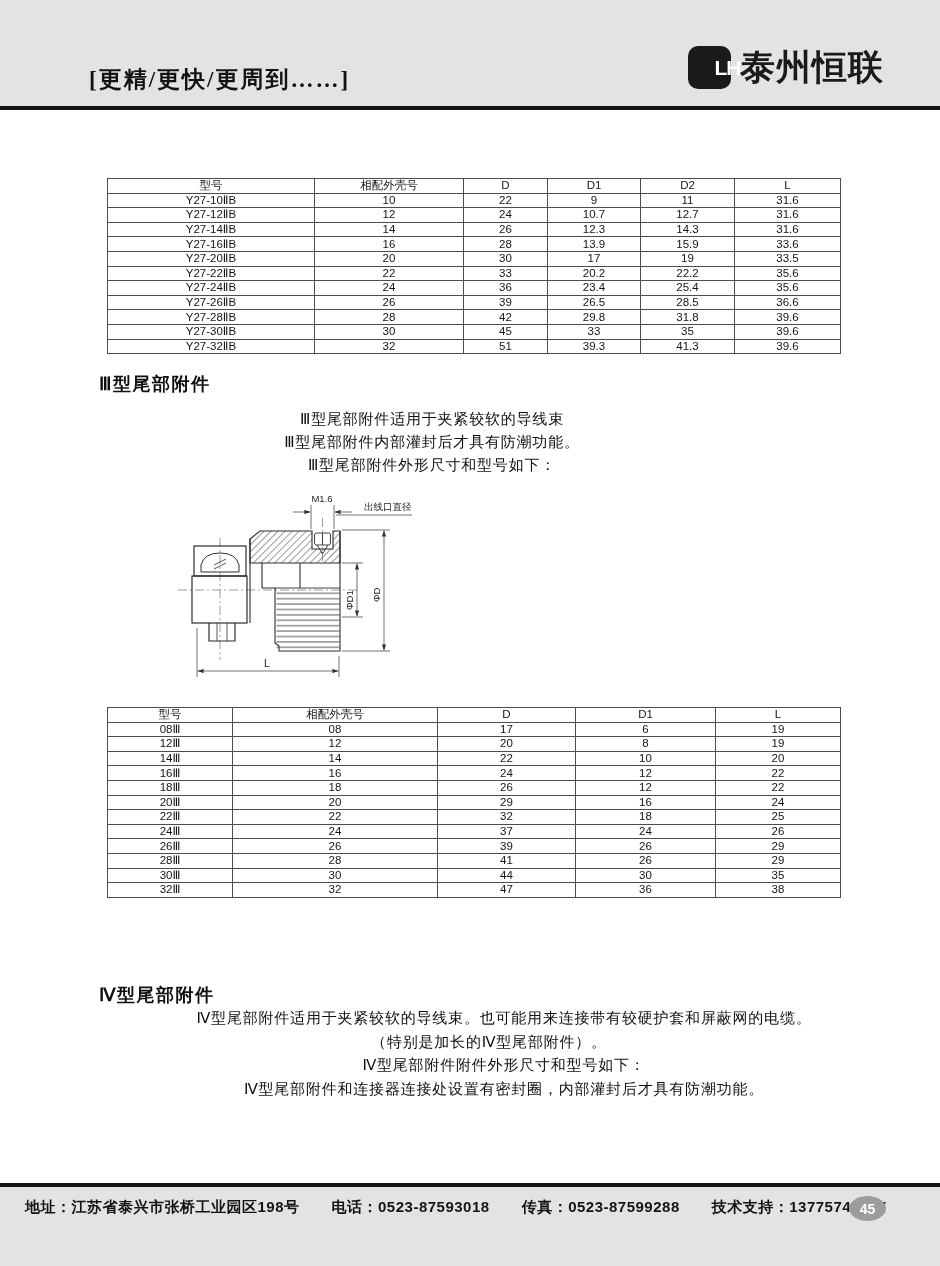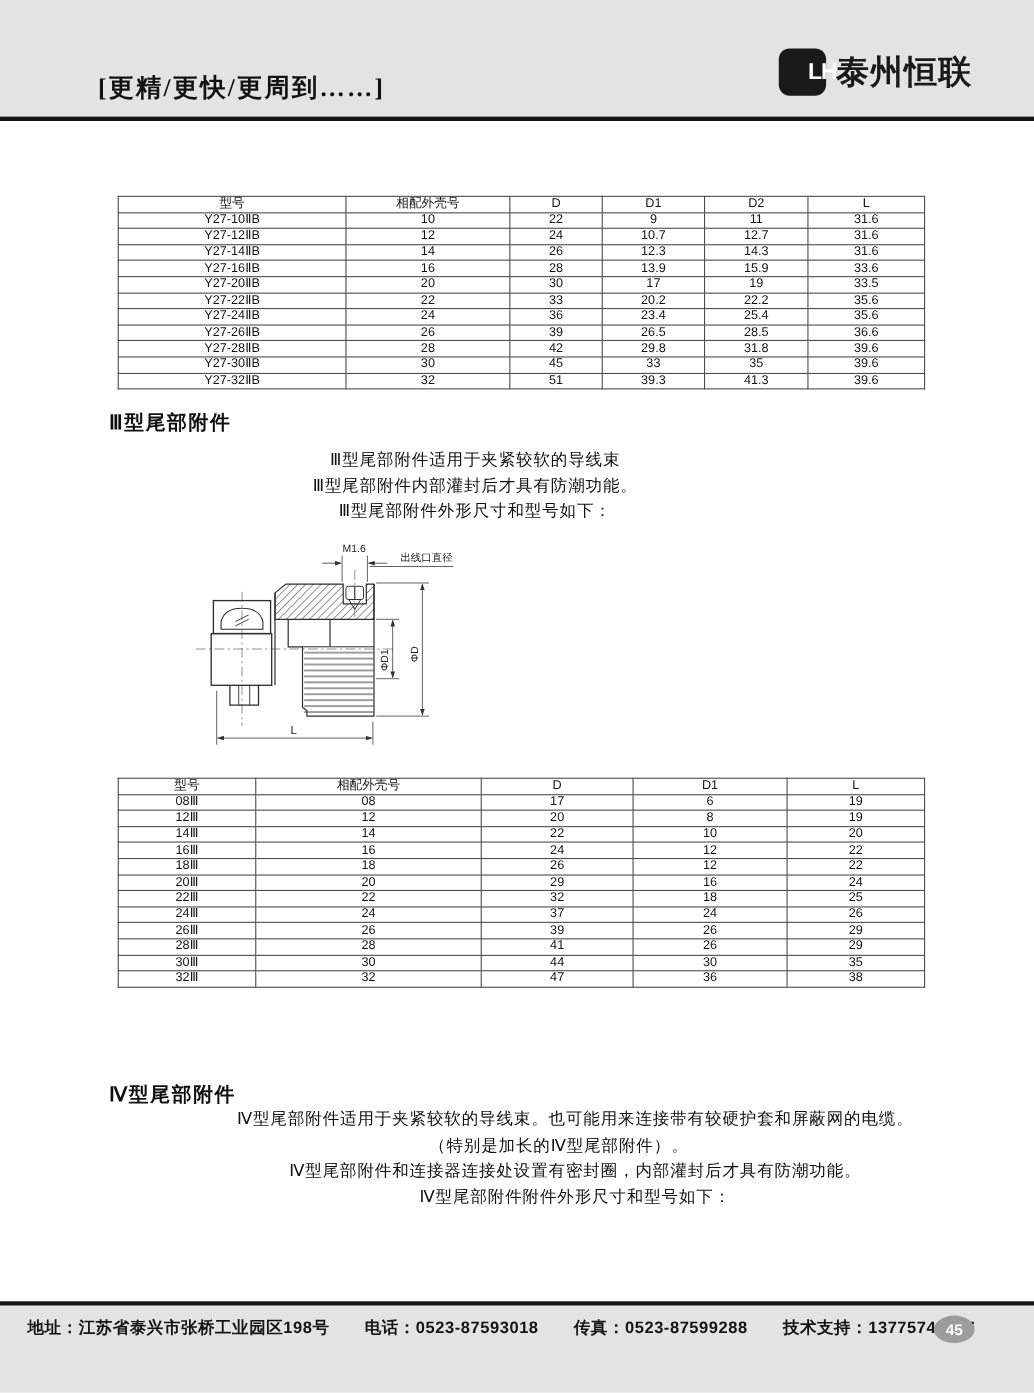--- a/index.html
+++ b/index.html
@@ -19,40 +19,40 @@
     position:absolute; left:89px; top:64px;
     font-family:"Liberation Serif", serif; font-size:23px; font-weight:700;
     letter-spacing:2px; color:#121212; white-space:nowrap;
   }
   .logo { position:absolute; right:56px; top:44px; display:flex; align-items:center; gap:9px; }
   .monogram {
     width:43px; height:43px; background:#1a1a1a; border-radius:10px;
     color:#ffffff; display:flex; align-items:center; justify-content:center;
     font-weight:800; font-size:21px; letter-spacing:-1px;padding-left:36px;
   }
-  .logotext { font-size:30px; font-weight:800; color:#1a1a1a; letter-spacing:1px; white-space:nowrap; }
+  .logotext { font-size:35px; font-weight:800; color:#1a1a1a; letter-spacing:1px; white-space:nowrap; }
 
   table {
     position:absolute; left:107px; width:733px; border-collapse:collapse;
     table-layout:fixed; font-size:11.5px; color:#141414; background:#fff;
   }
   #table1 { top:178px; }
   #table2 { top:707px; }
   th, td {
     border:1px solid #4c4c4c; text-align:center; font-weight:400;
     height:14.6px; line-height:13px; padding:0; overflow:hidden; white-space:nowrap;
   }
 
   .sec-title { position:absolute; font-size:18px; font-weight:700; color:#101010; letter-spacing:1.5px; white-space:nowrap; }
   #title3 { left:99px; top:372px; }
   #title4 { left:99px; top:983px; }
 
   .para { position:absolute; font-family:"Liberation Serif", serif; font-size:15px; color:#101010; letter-spacing:0.8px;text-align:center; }
   #para3 { left:122px; top:408px; line-height:23px; width:620px; }
-  #para4 { left:113px; top:1007px; line-height:23.5px; width:790px; }
+  #para4 { left:94px; top:1007px; line-height:23.5px; width:790px; }
   .indent { text-indent:2em; }
 
   .drawing { position:absolute; left:172px; top:488px; width:262px; height:202px; }
 
   .footer-row {
     position:absolute; left:25px; top:11px; display:flex; gap:32px;
     font-size:15px; font-weight:600; color:#141414; letter-spacing:0.5px; white-space:nowrap;
   }
   .badge {
     position:absolute; right:54px; top:9px; width:37px; height:25px;
@@ -367,22 +367,22 @@
         <td>36</td>
         <td>38</td>
       </tr>
     </tbody>
 </table>
 
 <div class="sec-title" id="title4">Ⅳ型尾部附件</div>
 <div class="para" id="para4">
   <div class="indent">Ⅳ型尾部附件适用于夹紧较软的导线束。也可能用来连接带有较硬护套和屏蔽网的电缆。</div>
   <div>（特别是加长的Ⅳ型尾部附件）。</div>
+  <div class="indent">Ⅳ型尾部附件附件外形尺寸和型号如下：</div>
   <div class="indent">Ⅳ型尾部附件和连接器连接处设置有密封圈，内部灌封后才具有防潮功能。</div>
-  <div class="indent">Ⅳ型尾部附件附件外形尺寸和型号如下：</div>
 </div>
 
 <div class="rule rule-bottom"></div>
 <div class="band band-bottom">
   <div class="footer-row">
     <span>地址：江苏省泰兴市张桥工业园区198号</span>
     <span>电话：0523-87593018</span>
     <span>传真：0523-87599288</span>
     <span>技术支持：13775743687</span>
   </div>

